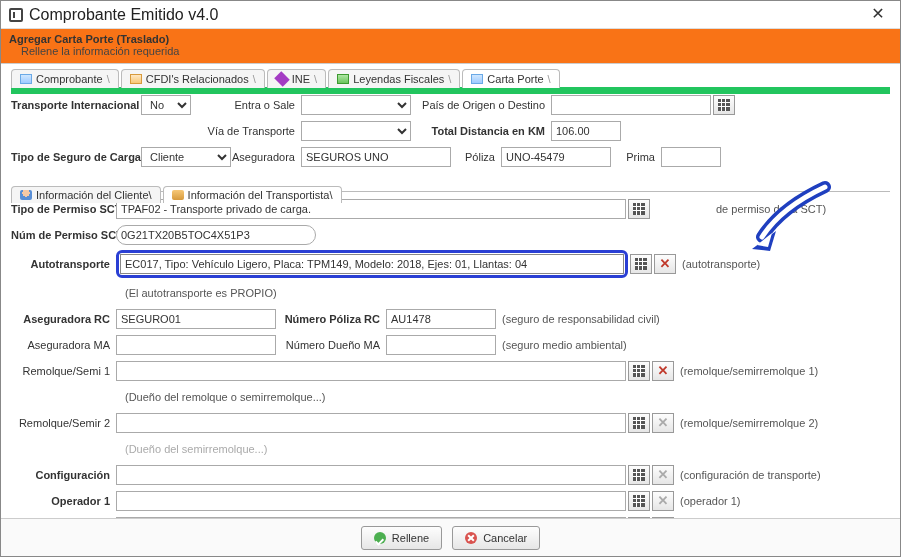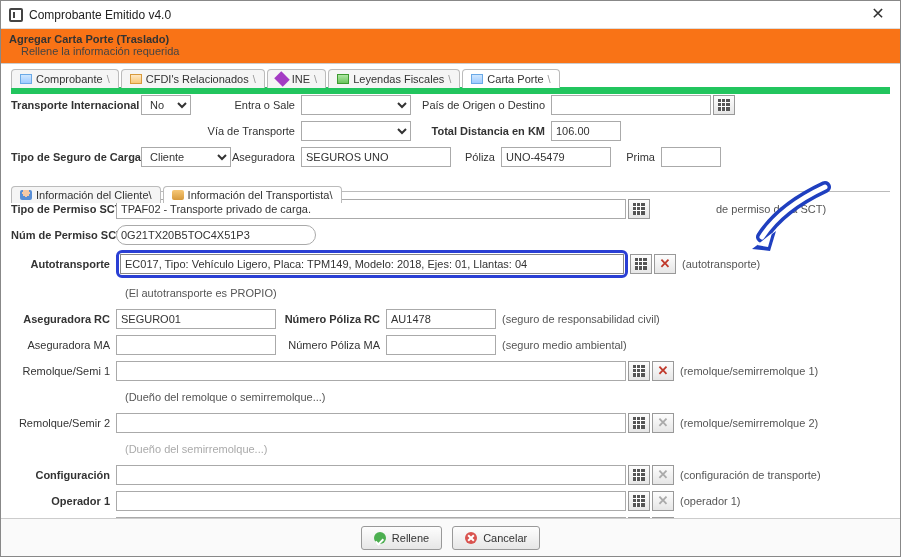--- a/index.html
+++ b/index.html
@@ -1,20 +1,20 @@
 <!DOCTYPE html>
 <html><head>
 <meta charset="utf-8">
 <style>
 *{box-sizing:border-box;margin:0;padding:0;font-family:Tahoma,Arial,sans-serif;font-size:11px;color:#333}
 body{background:#fff;width:901px;height:557px;border:1px solid #888;position:relative;overflow:hidden}
 .titlebar{height:28px;background:#fff;border-bottom:1px solid #ddd;display:flex;align-items:center;padding:0 8px}
 .titlebar .app-icon{width:14px;height:14px;border:2px solid #444;border-radius:2px;margin-right:6px;position:relative}
 .titlebar .app-icon:before{content:"";position:absolute;left:2px;top:2px;right:2px;bottom:2px;border-left:2px solid #444}
-.titlebar .title{flex:1;font-size:12px;color:#222}
+.titlebar .title{flex:1;font-size:16px;color:#222}
 .titlebar .close{width:28px;height:20px;text-align:center;font-size:16px;line-height:18px;cursor:pointer}
 .subheader{background:#f97316;padding:4px 8px 6px;border-bottom:1px solid #ccc}
 .subheader .h1{font-weight:bold;font-size:11px}
 .subheader .h2{font-size:11px;margin-left:12px;color:#444}
 .content{padding:8px 10px 0 10px}
 .tabs{display:flex;align-items:flex-end;height:22px;border-bottom:7px solid #22c55e;}
 .tab{display:flex;align-items:center;padding:3px 8px;border:1px solid #bbb;border-bottom:none;border-top-left-radius:4px;border-top-right-radius:4px;margin-right:2px;background:#f5f5f5;cursor:pointer;position:relative;top:1px;white-space:nowrap}
 .tab.active{background:#fff}
 .tab .ic{width:12px;height:10px;margin-right:4px}
 .tab .slash{color:#999;margin-left:4px}
@@ -177,21 +177,21 @@
     <span class="lbl bold" style="width:105px">Aseguradora RC</span>
     <input class="txt" style="width: 160px;" value="SEGURO01">
     <span class="lbl bold" style="width:110px">Número Póliza RC</span>
     <input class="txt" style="width: 110px;" value="AU1478">
     <span class="hint">(seguro de responsabilidad civil)</span>
   </div>
 
   <div class="row">
     <span class="lbl" style="width:105px">Aseguradora MA</span>
     <input class="txt" style="width: 160px;" value="">
-    <span class="lbl" style="width:110px">Número Póliza MA</span>
+    <span class="lbl" style="width:110px">Número Dueño MA</span>
     <input class="txt" style="width: 110px;" value="">
     <span class="hint">(seguro medio ambiental)</span>
   </div>
 
   <div class="row">
     <span class="lbl" style="width:105px">Remolque/Semi 1</span>
     <input class="txt" style="width: 510px;" value="">
     <span class="btn-ico">
         <span class="ico-grid"></span>
       </span>

